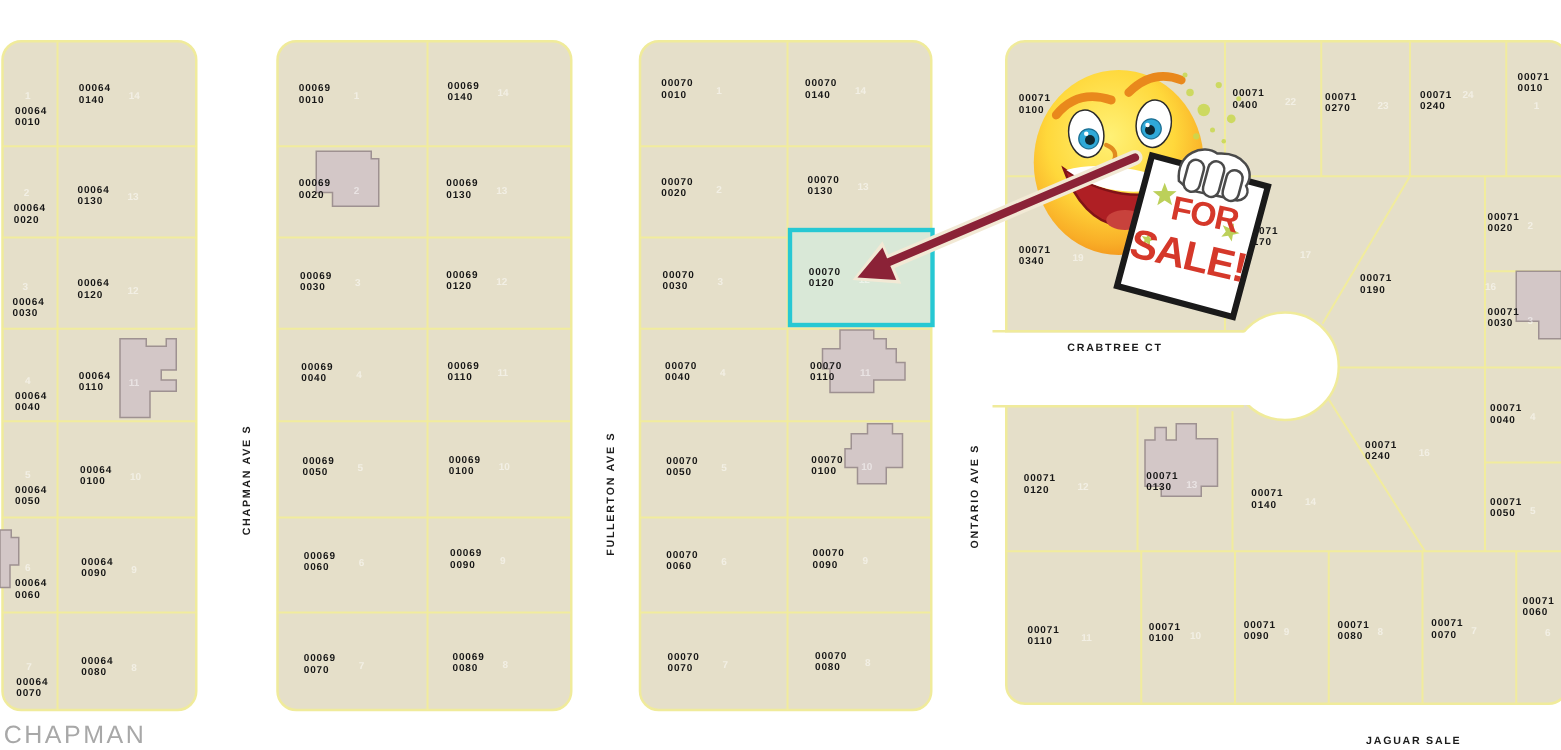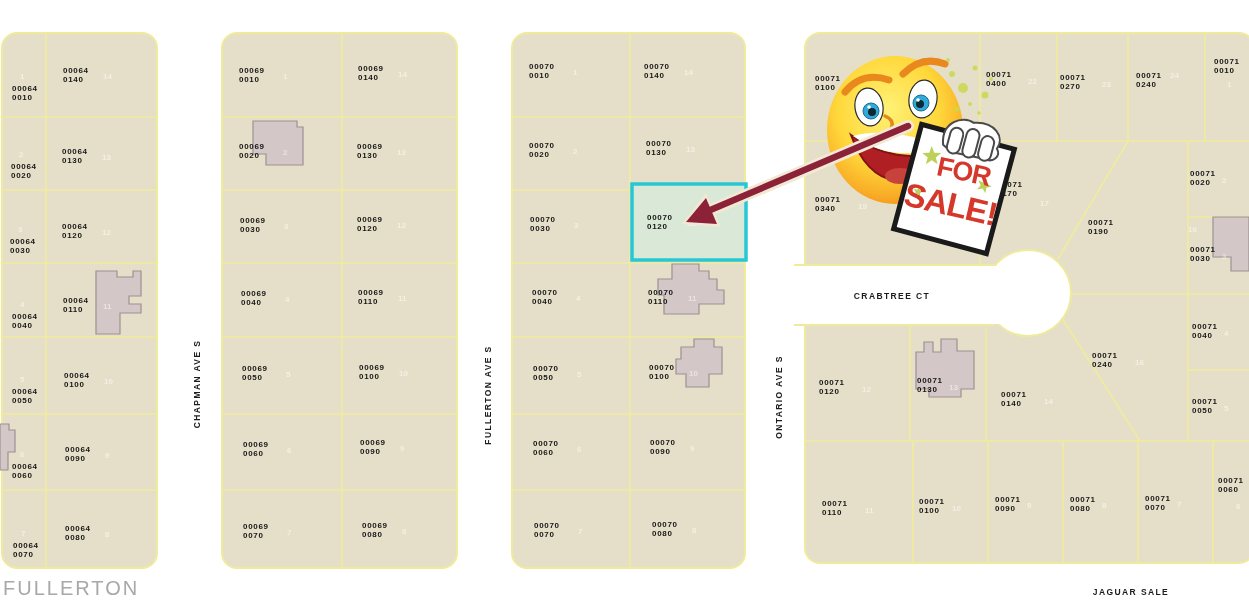--- a/index.html
+++ b/index.html
@@ -55,21 +55,21 @@
       <path d="M672,264 L699,264 L699,271 L709,271 L709,279 L717,279 L717,290 L724,290 L724,304 L699,304 L699,314 L664,314 L664,295 L658,295 L658,279 L672,279 Z"></path>
       <path d="M681,347 L694,347 L694,339 L714,339 L714,347 L722,347 L722,374 L709,374 L709,387 L686,387 L686,374 L676,374 L676,359 L681,359 Z"></path>
       <path d="M916,352 L924,352 L924,342 L933,342 L933,352 L941,352 L941,339 L957,339 L957,351 L974,351 L974,389 L961,389 L961,397 L929,397 L929,389 L916,389 Z"></path>
       <path d="M1213,217 L1249,217 L1249,271 L1231,271 L1231,257 L1213,257 Z"></path>
     </g>
 
     <rect x="632" y="184" width="114" height="76" fill="#D9E8D7" stroke="#27C8D3" stroke-width="3.5"></rect>
   </svg>
 
   <div id="labels-layer">
-    <div class="watermark">FULLERTON</div>
+    <div class="watermark">CHAPMAN</div>
   <div class="parcel-label" style="left: 12px; top: 85px;">
         <div>00064</div>
         <div>0010</div>
       </div>
       <div class="lot-num" style="left: 20px; top: 72px;">1</div>
       <div class="parcel-label" style="left: 11px; top: 163px;">
         <div>00064</div>
         <div>0020</div>
       </div>
       <div class="lot-num" style="left: 19px; top: 150px;">2</div>
@@ -379,21 +379,21 @@
       </div>
       <div class="lot-num" style="left: 1177px; top: 500px;">7</div>
       <div class="parcel-label" style="left: 1218px; top: 477px;">
         <div>00071</div>
         <div>0060</div>
       </div>
       <div class="lot-num" style="left: 1236px; top: 502px;">6</div>
       <div class="street-label vertical" style="left: 197px; top: 384px;">CHAPMAN AVE S</div>
       <div class="street-label vertical" style="left: 488px; top: 395px;">FULLERTON AVE S</div>
       <div class="street-label vertical" style="left: 779px; top: 397px;">ONTARIO AVE S</div>
-      <div class="street-label" style="left: 892px; top: 296px;">CRABTREE CT</div>
+      <div class="street-label" style="left: 892px; top: 278px;">CRABTREE CT</div>
       <div class="street-label" style="left: 1131px; top: 592px;">JAGUAR SALE</div>
     </div>
 
   <svg width="1249" height="600" viewBox="0 0 1249 600" style="pointer-events:none">
     <defs>
       <radialGradient id="faceG" cx="45%" cy="36%" r="68%">
         <stop offset="0" stop-color="#FFF176"></stop>
         <stop offset="0.55" stop-color="#FFD83B"></stop>
         <stop offset="0.85" stop-color="#F9AE27"></stop>
         <stop offset="1" stop-color="#F2921B"></stop>

